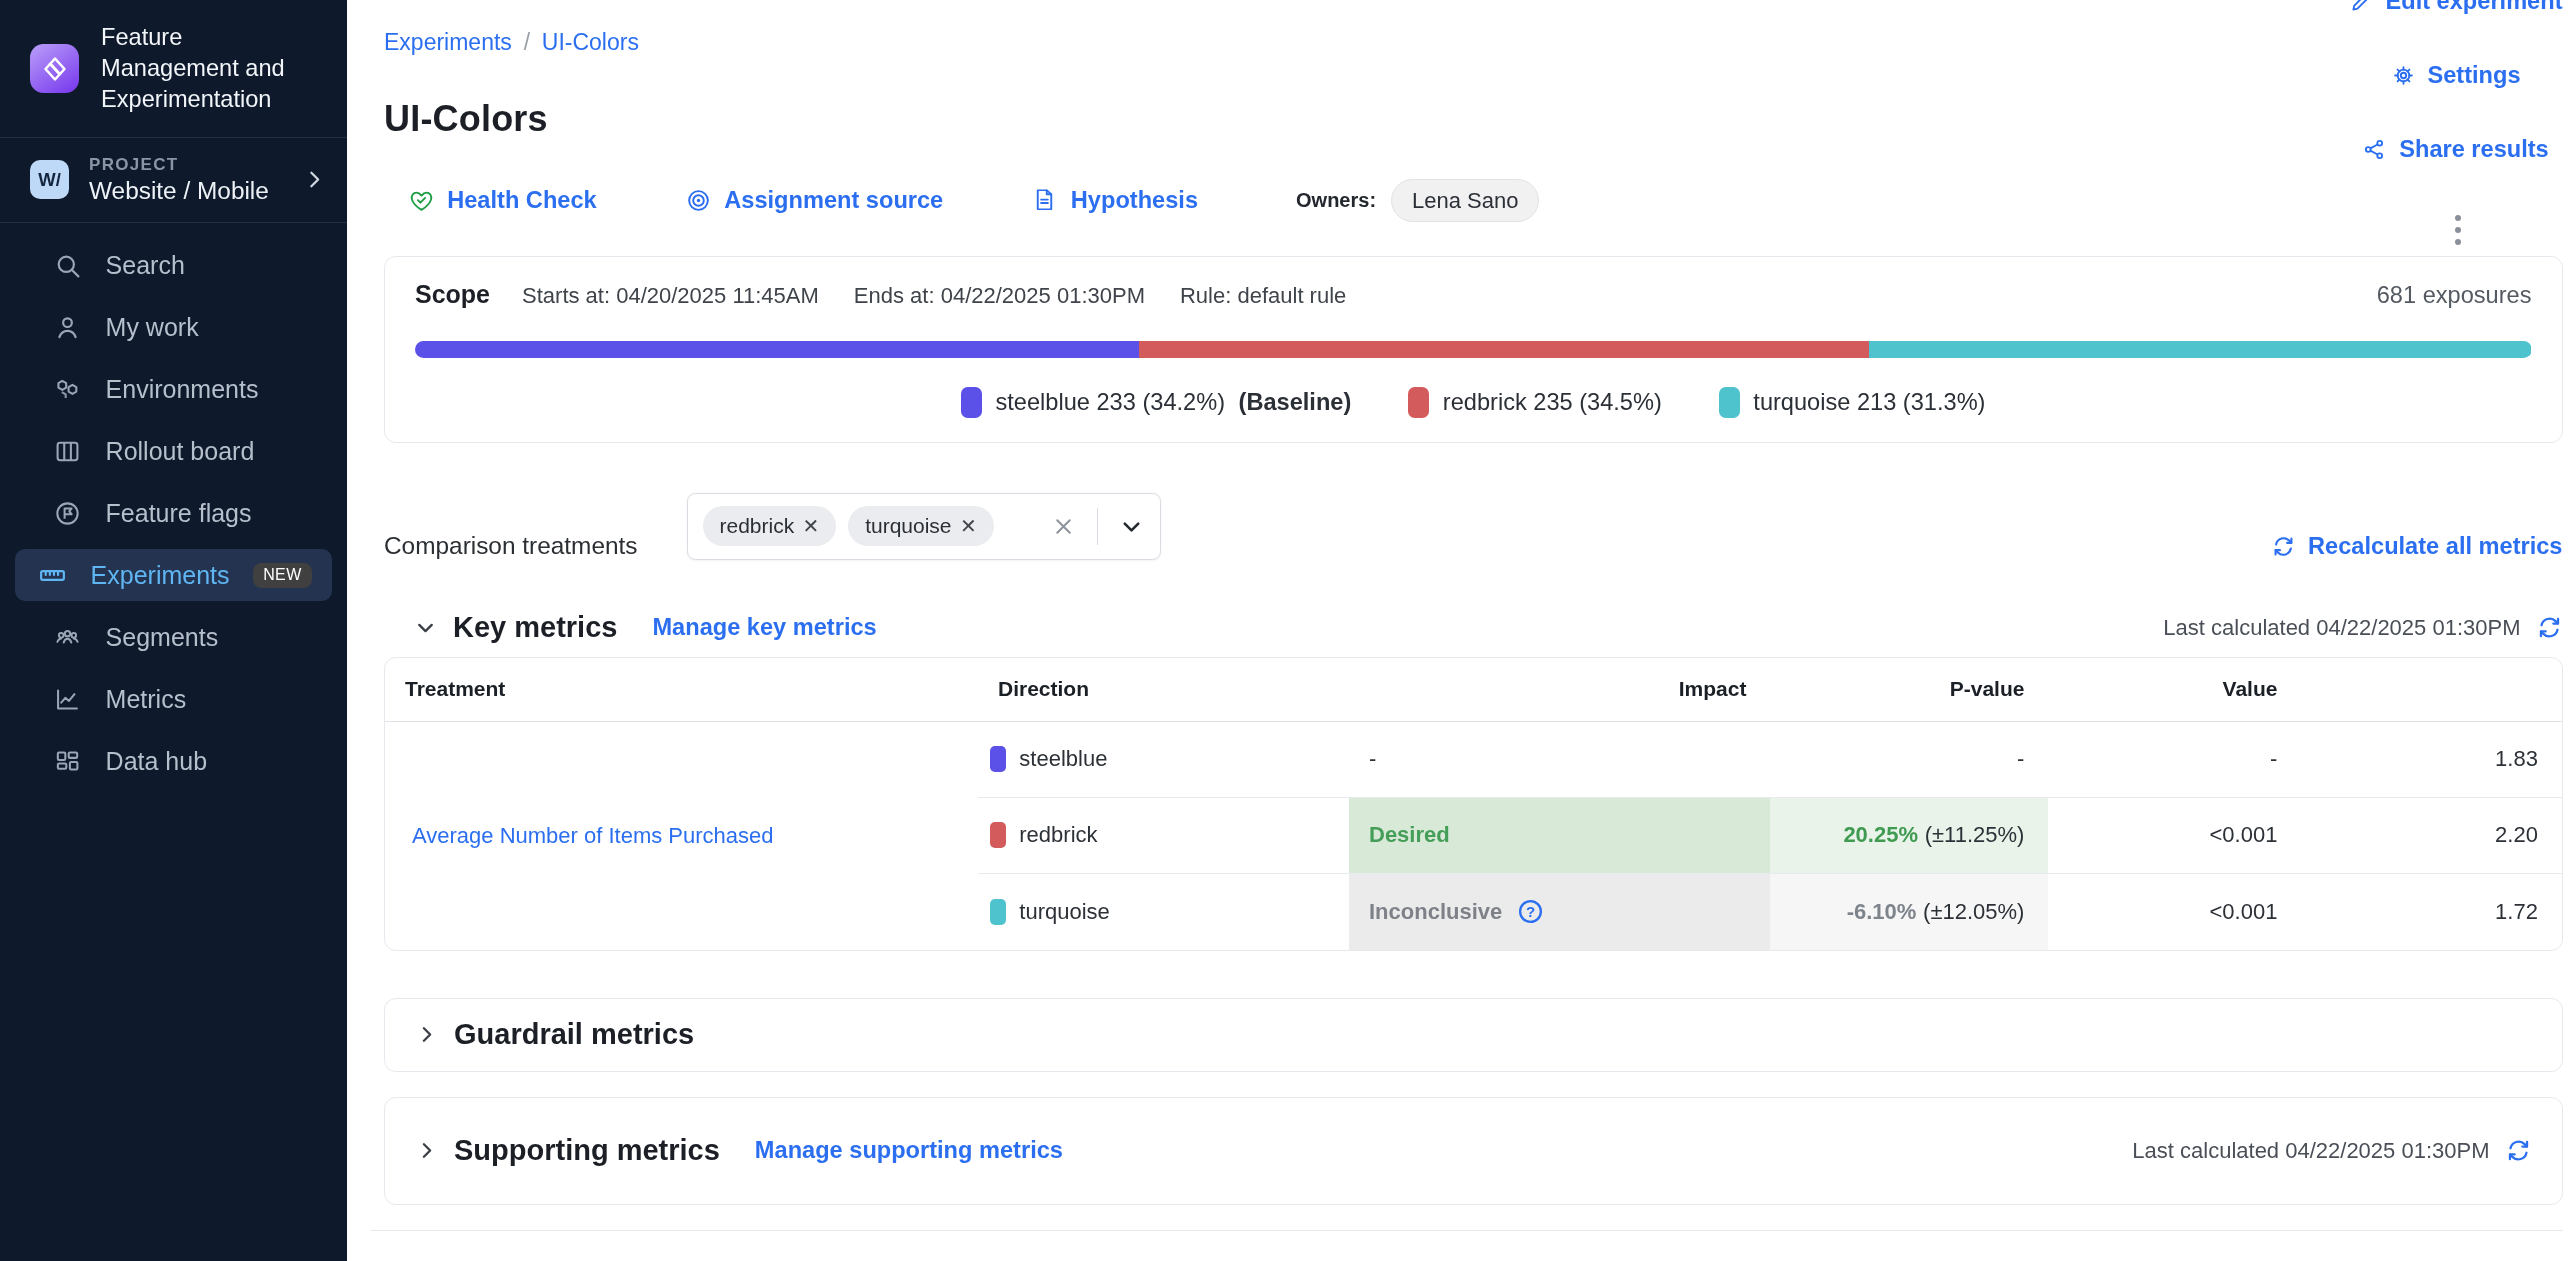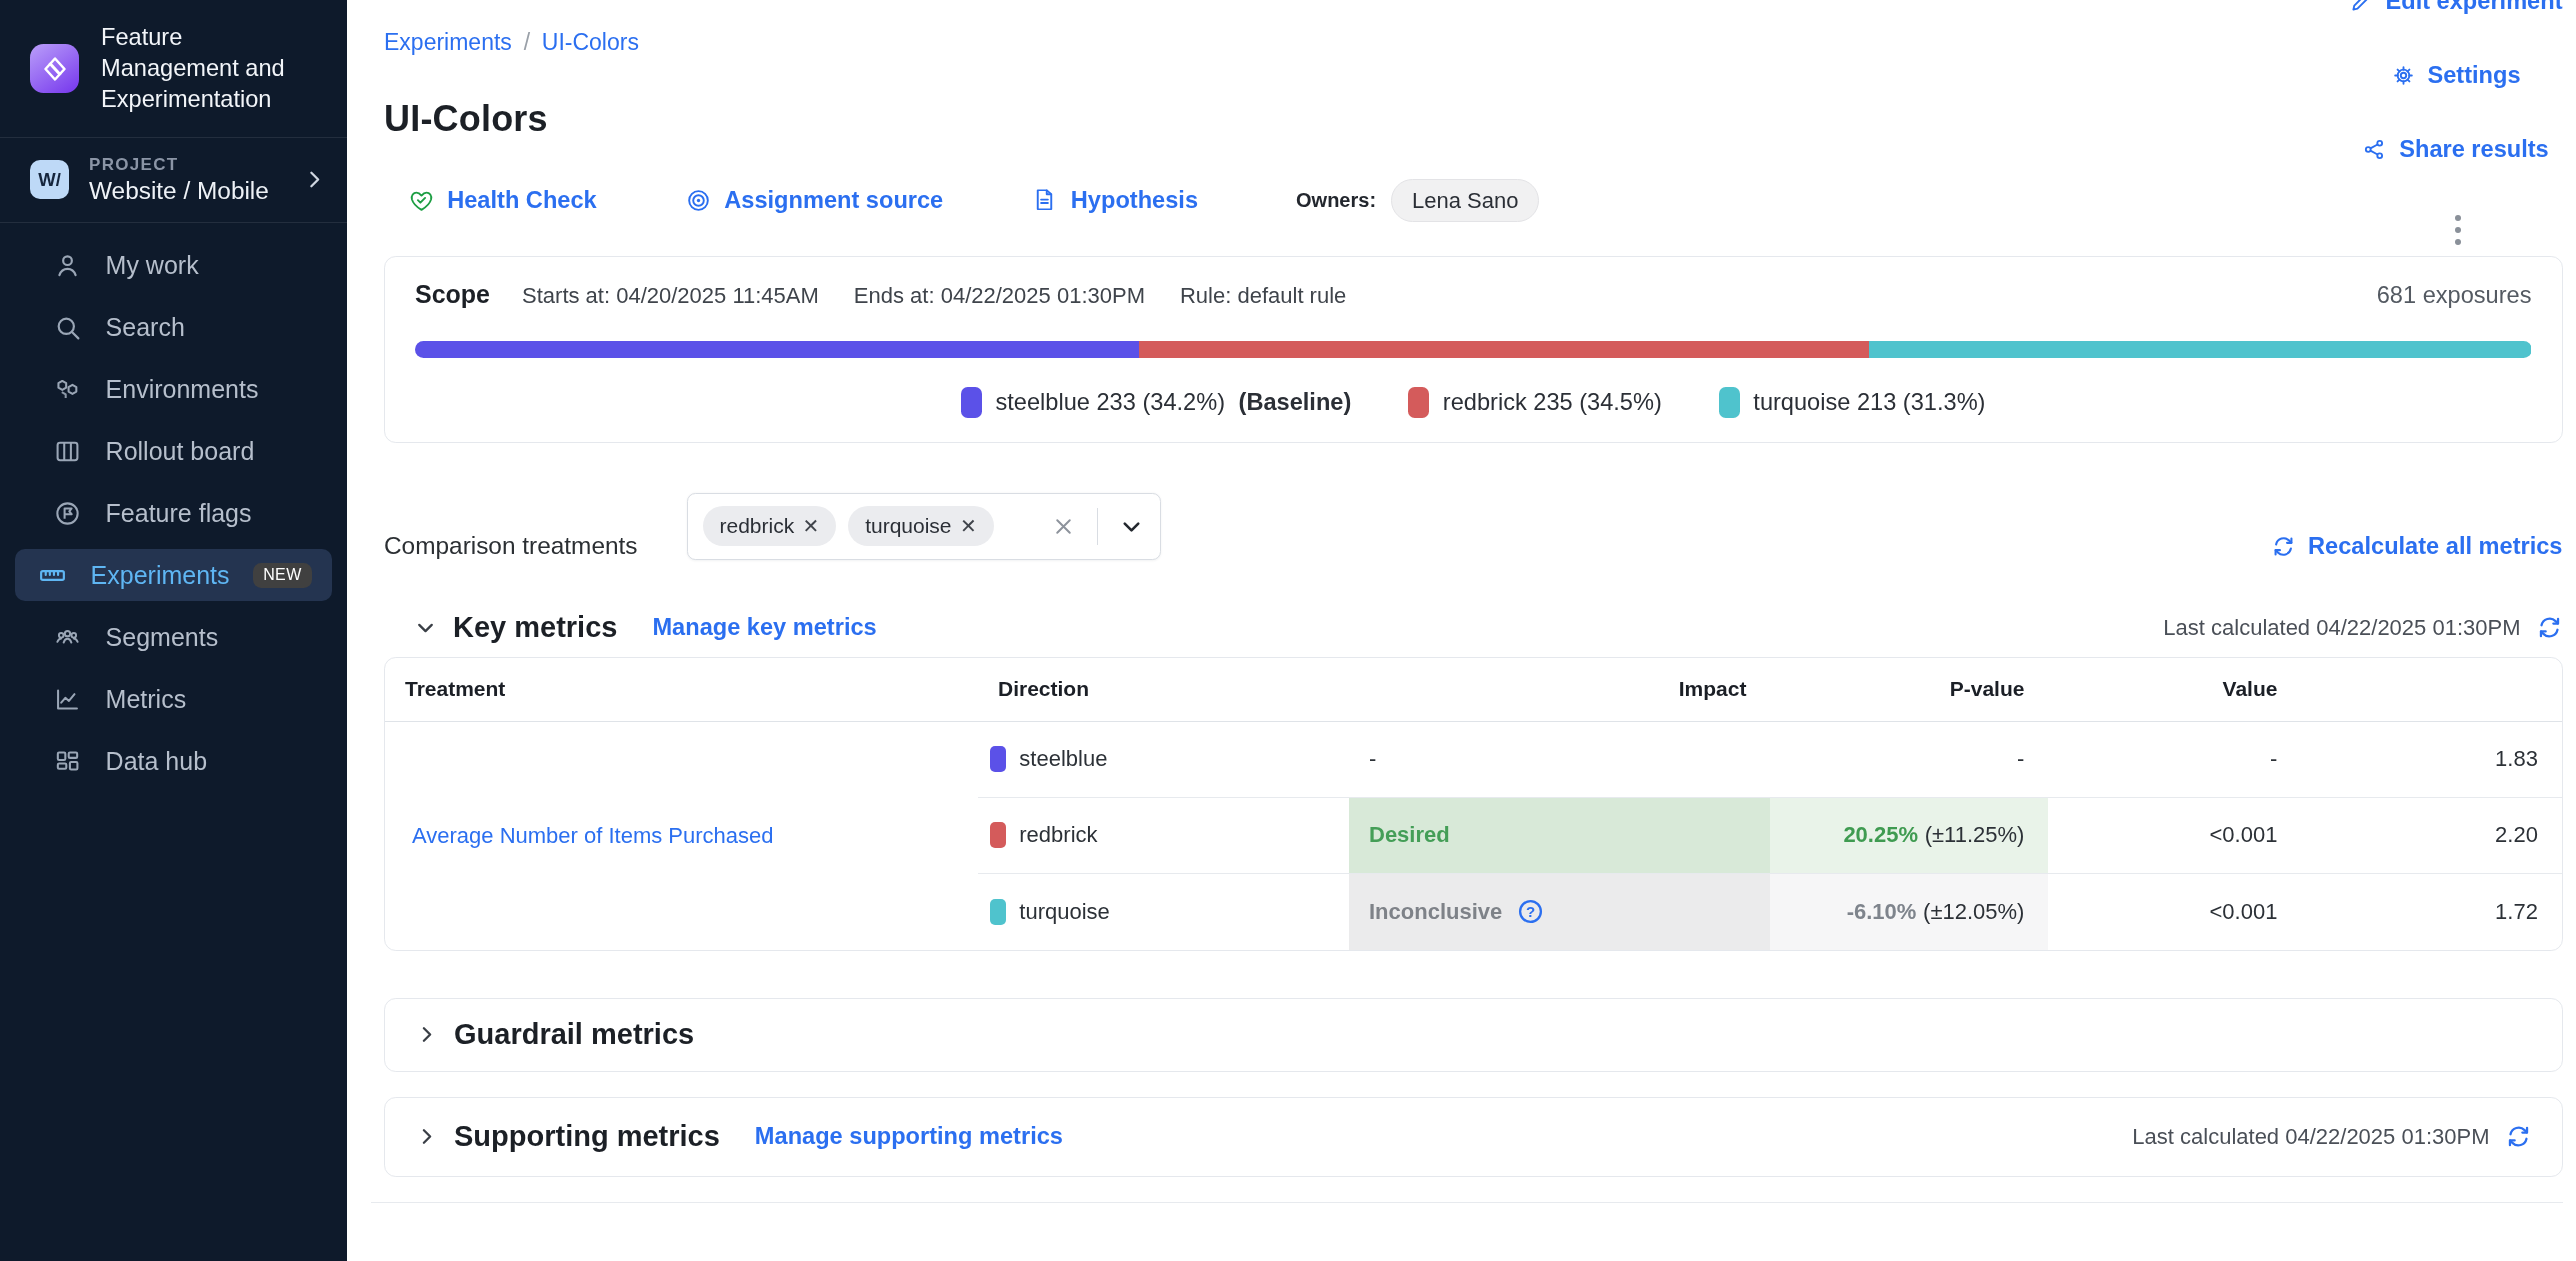--- a/index.html
+++ b/index.html
@@ -99,21 +99,21 @@
   .tone-desired .impact-pct { color:#3f9b51; font-weight:700; }
   .tone-inconclusive .cell-direction { background:#ebebec; }
   .tone-inconclusive .cell-impact { background:#f6f6f7; }
   .tone-inconclusive .direction-text { color:#7e8288; font-weight:600; }
   .tone-inconclusive .impact-pct { color:#7e848c; font-weight:700; }
   .impact-ci { color:#2c3137; margin-left:6.7px; }
   .q-icon { margin-left:13.5px; display:flex; cursor:pointer; }
 
   .collapse-card { display:flex; align-items:center; padding-left:29px; }
   .guardrail-card { margin-top:47px; height:74px; }
-  .supporting-card { margin-top:25px; height:80px; padding-right:30px; }
+  .supporting-card { margin-top:25px; height:108px; padding-right:30px; }
   .bottom-line { margin-top:25px; border-top:0.8px solid #e7eaee; margin-left:-13.5px; }
 
   svg { display:block; }
 </style>
 </head>
 <body>
 
 <div class="app">
 
   <aside class="sidebar">
@@ -137,34 +137,34 @@
         <svg width="25" height="25" viewBox="0 0 24 24" fill="none" stroke="#cfd6e0" stroke-width="2.2" stroke-linecap="round" stroke-linejoin="round">
             <path d="M9 5.5l6.5 6.5L9 18.5"></path>
           </svg>
       </span>
     </div>
 
     <nav class="nav">
       <div class="nav-item">
         <span class="nav-icon">
             <svg width="29" height="29" viewBox="0 0 24 24" fill="none" stroke="currentColor" stroke-width="1.8" stroke-linecap="round">
+              <circle cx="11" cy="11" r="6.3"></circle>
+              <path d="M15.7 15.7L21 21"></path>
+            </svg>
+          </span>
+        <span>Search</span>
+      </div>
+      <div class="nav-item">
+        <span class="nav-icon">
+            <svg width="29" height="29" viewBox="0 0 24 24" fill="none" stroke="currentColor" stroke-width="1.8" stroke-linecap="round">
               <circle cx="12" cy="8" r="3.6"></circle>
               <path d="M5.3 20c1.2-3.5 3.7-5.2 6.7-5.2s5.5 1.7 6.7 5.2"></path>
             </svg>
           </span>
         <span>My work</span>
-      </div>
-      <div class="nav-item">
-        <span class="nav-icon">
-            <svg width="29" height="29" viewBox="0 0 24 24" fill="none" stroke="currentColor" stroke-width="1.8" stroke-linecap="round">
-              <circle cx="11" cy="11" r="6.3"></circle>
-              <path d="M15.7 15.7L21 21"></path>
-            </svg>
-          </span>
-        <span>Search</span>
       </div>
       <div class="nav-item">
         <span class="nav-icon">
             <svg width="29" height="29" viewBox="0 0 24 24" fill="none" stroke="currentColor" stroke-width="1.7" stroke-linejoin="round">
               <path d="M4.5 6.8l3.2-1.9L10.9 6.8v3.7l-3.2 1.9-3.2-1.9z"></path>
               <path d="M12.9 10l3.2-1.9 3.2 1.9v3.7l-3.2 1.9-3.2-1.9z"></path>
               <path d="M7.3 14.2l3.2 1.9v3.0" opacity=".9"></path>
             </svg>
           </span>
         <span>Environments</span>

